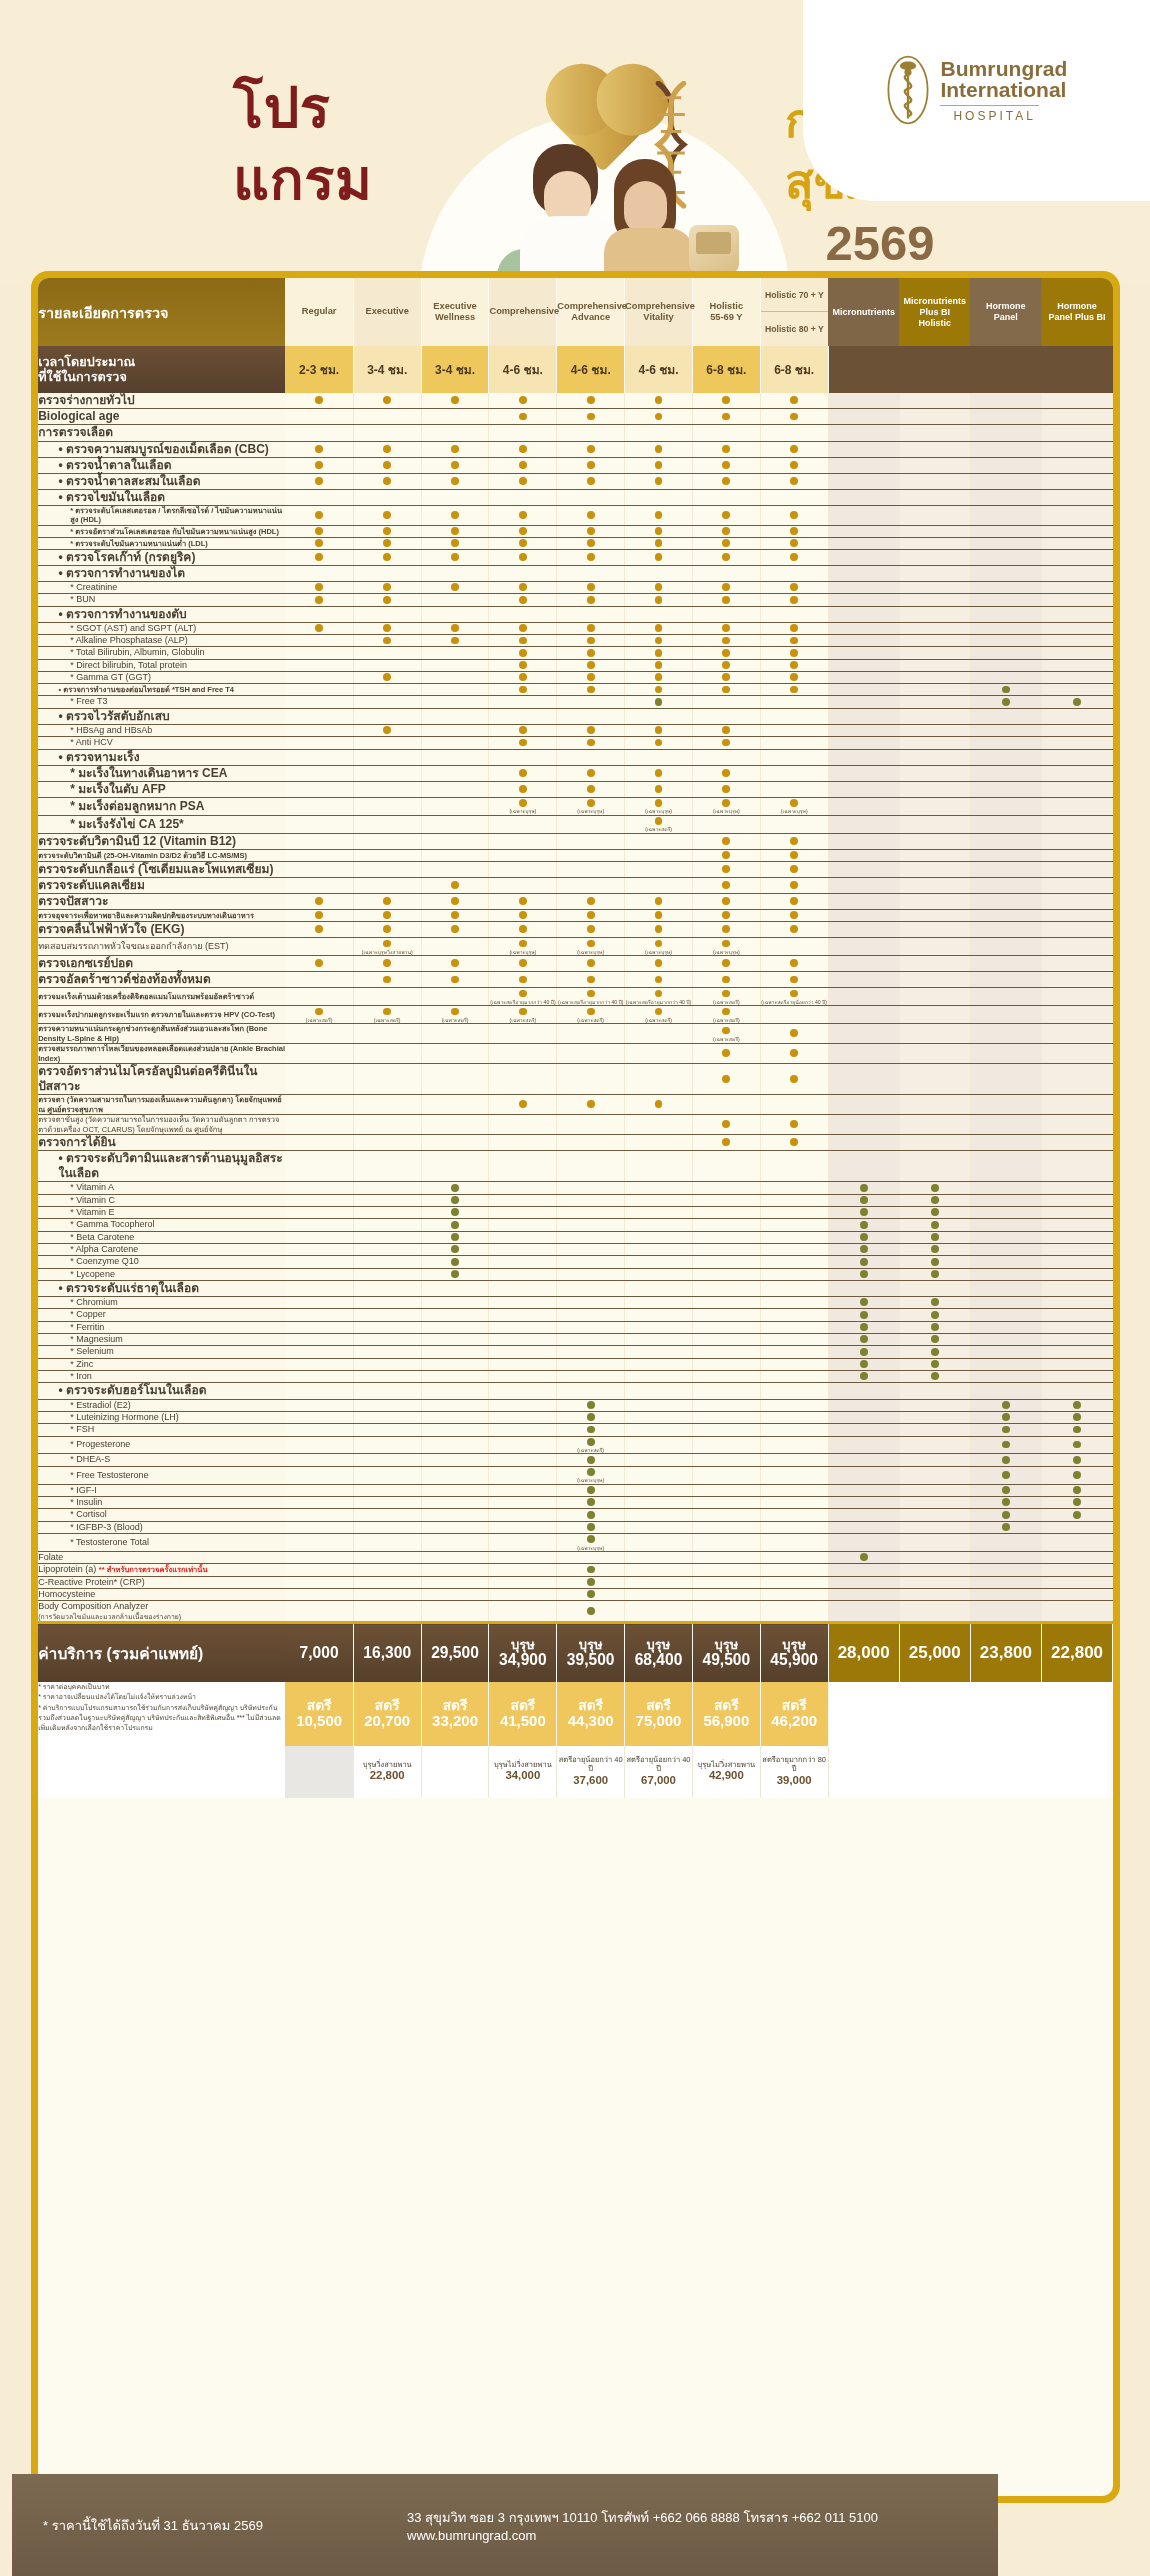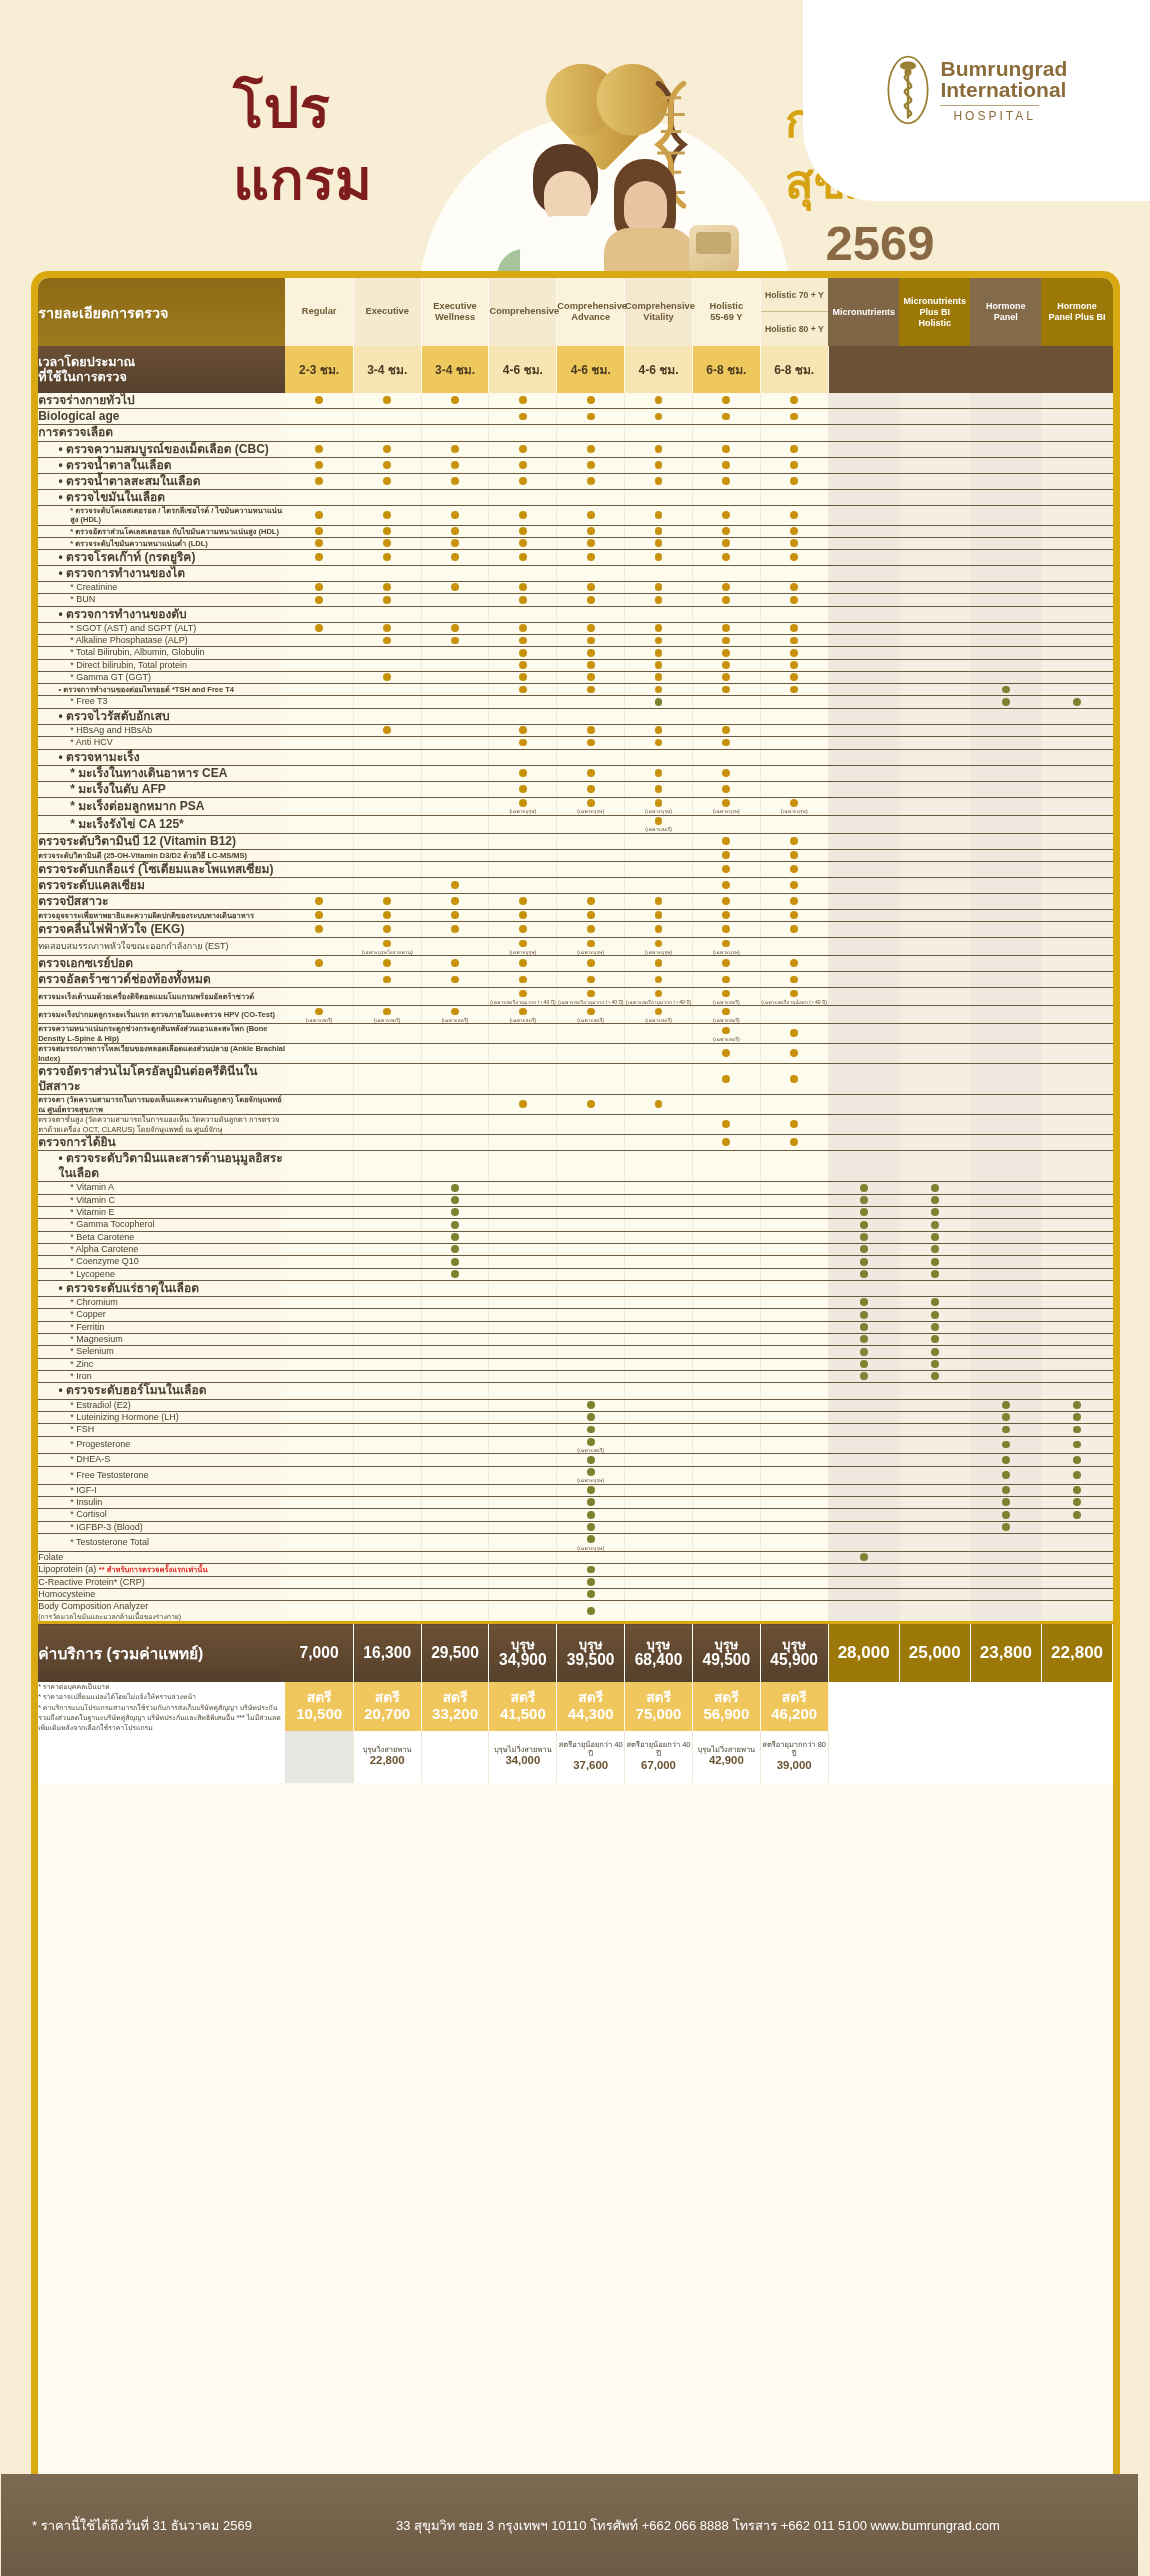--- a/index.html
+++ b/index.html
@@ -151,36 +151,36 @@
   .pv-gold{ background:#9b7808; font-size:17px; }
   .price-val .lbl{ font-size:13px; display:block; }
 
   .fine-cell{
     background:#fff; color:#4a4030; font-size:6.9px; line-height:1.5;
     padding:8.4px 7.2px 8.4px 12px; vertical-align:top;
   }
   .female-val{
     background:#f0c75c; color:#fff; text-align:center; vertical-align:middle;
     font-size:15px; font-weight:bold; line-height:1.12; border-right:1.2px solid #fdfaef;
-    height:49px;
+    height:64px;
   }
   .female-val .lbl{ font-size:13.8px; display:block; }
   .female-blank{ background:#fff; }
 
   .extra-cell{
     background:#fff; text-align:center; vertical-align:middle;
     font-size:11.4px; font-weight:bold; color:#6b5331; line-height:1.18;
     height:52px; border-right:0.6px solid #efe7d6;
   }
   .extra-cell .lbl{ font-size:7.5px; font-weight:normal; display:block; color:#4a4030; }
   .extra-left{ background:#e9e7e3; }
 
   
   .footer{
-    position:absolute; left:1px; bottom:0; width:1137px; height:102px;
+    position:absolute; left:12px; bottom:0; width:986px; height:102px;
     background:linear-gradient(180deg,#7d6a52,#6d5a44);
     color:#fff; display:flex; align-items:center;
   }
   .footer .f1{ position:absolute; left:31px; font-size:13px; }
   .footer .f2{ position:absolute; left:395px; font-size:13px; }
 </style>
 </head>
 <body>
 
 <div class="hero">

